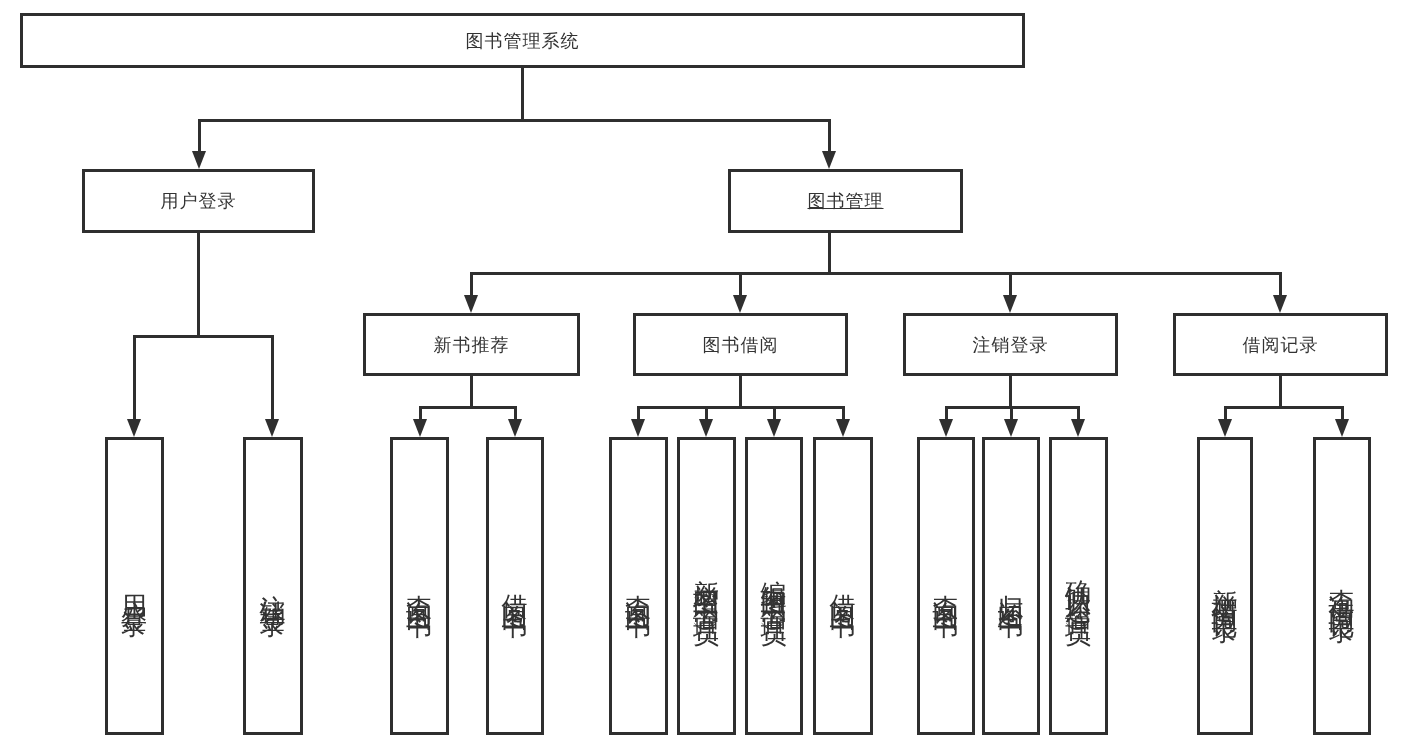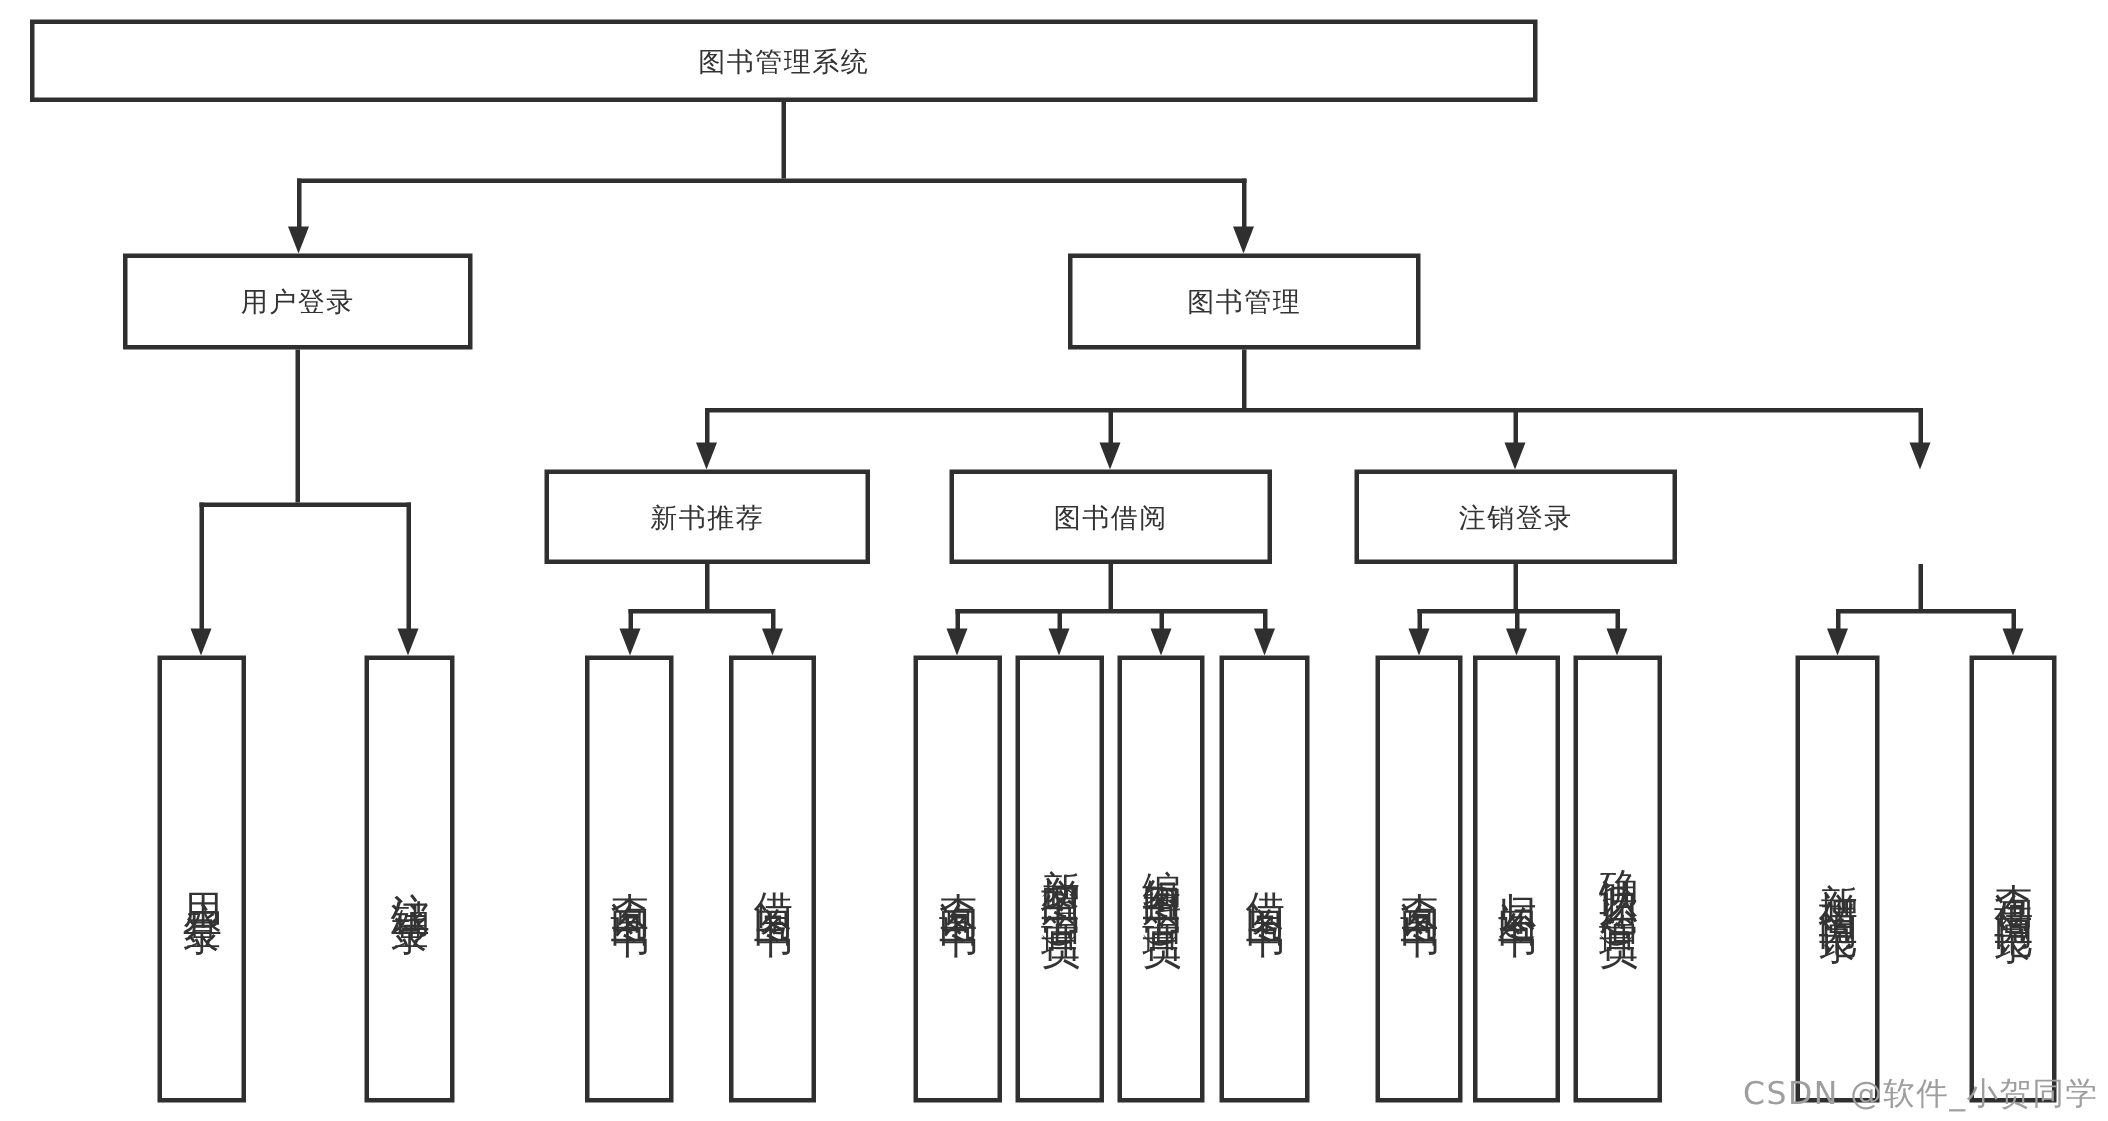--- a/index.html
+++ b/index.html
@@ -75,21 +75,21 @@
   <div class="vline" style="left:521px; top:68px; height:51px;"></div>
   <div class="hline" style="left:198px; top:119px; width:633px;"></div>
   <div class="vline" style="left:198px; top:119px; height:36px;"></div>
   <div class="arrow" style="left:192px; top:151px;"></div>
   <div class="vline" style="left:828px; top:119px; height:36px;"></div>
   <div class="arrow" style="left:822px; top:151px;"></div>
 
   <div class="box hnode" style="left:82px; top:169px; width:233px; height:64px;">
     <span>用户登录</span>
   </div>
-  <div class="box hnode" style="left:712px; top:169px; width:235px; height:64px;">
+  <div class="box hnode" style="left:728px; top:169px; width:235px; height:64px;text-decoration:underline;">
     <span>图书管理</span>
   </div>
 
   <div class="vline" style="left:197px; top:233px; height:102px;"></div>
   <div class="hline" style="left:133px; top:335px; width:141px;"></div>
   <div class="vline" style="left:133px; top:335px; height:86px;"></div>
   <div class="arrow" style="left:127px; top:419px;"></div>
   <div class="vline" style="left:271px; top:335px; height:86px;"></div>
   <div class="arrow" style="left:265px; top:419px;"></div>
 
@@ -106,20 +106,23 @@
 
   <div class="box hnode" style="left:363px; top:313px; width:217px; height:63px;">
     <span>新书推荐</span>
   </div>
   <div class="box hnode" style="left:633px; top:313px; width:215px; height:63px;">
     <span>图书借阅</span>
   </div>
   <div class="box hnode" style="left:903px; top:313px; width:215px; height:63px;">
     <span>注销登录</span>
   </div>
+  <div class="box hnode" style="left:1173px; top:313px; width:215px; height:63px;">
+    <span>借阅记录</span>
+  </div>
 
   <div class="vline" style="left:470px; top:376px; height:30px;"></div>
   <div class="hline" style="left:419px; top:406px; width:97px;"></div>
   <div class="vline" style="left:419px; top:406px; height:15px;"></div>
   <div class="arrow" style="left:413px; top:419px;"></div>
   <div class="vline" style="left:514px; top:406px; height:15px;"></div>
   <div class="arrow" style="left:508px; top:419px;"></div>
 
   <div class="vline" style="left:739px; top:376px; height:30px;"></div>
   <div class="hline" style="left:637px; top:406px; width:207px;"></div>
@@ -185,15 +188,14 @@
     <span>确认归还（管理员）</span>
   </div>
 
   <div class="box leaf" style="left:1197px; top:437px; width:56px; height:298px;">
     <span>新增借阅记录</span>
   </div>
   <div class="box leaf" style="left:1313px; top:437px; width:58px; height:298px;">
     <span>查询借阅记录</span>
   </div>
 
-  <div class="watermark">CSDN @软件_小贺同学</div>
 
 </div>
 
 </body></html>

